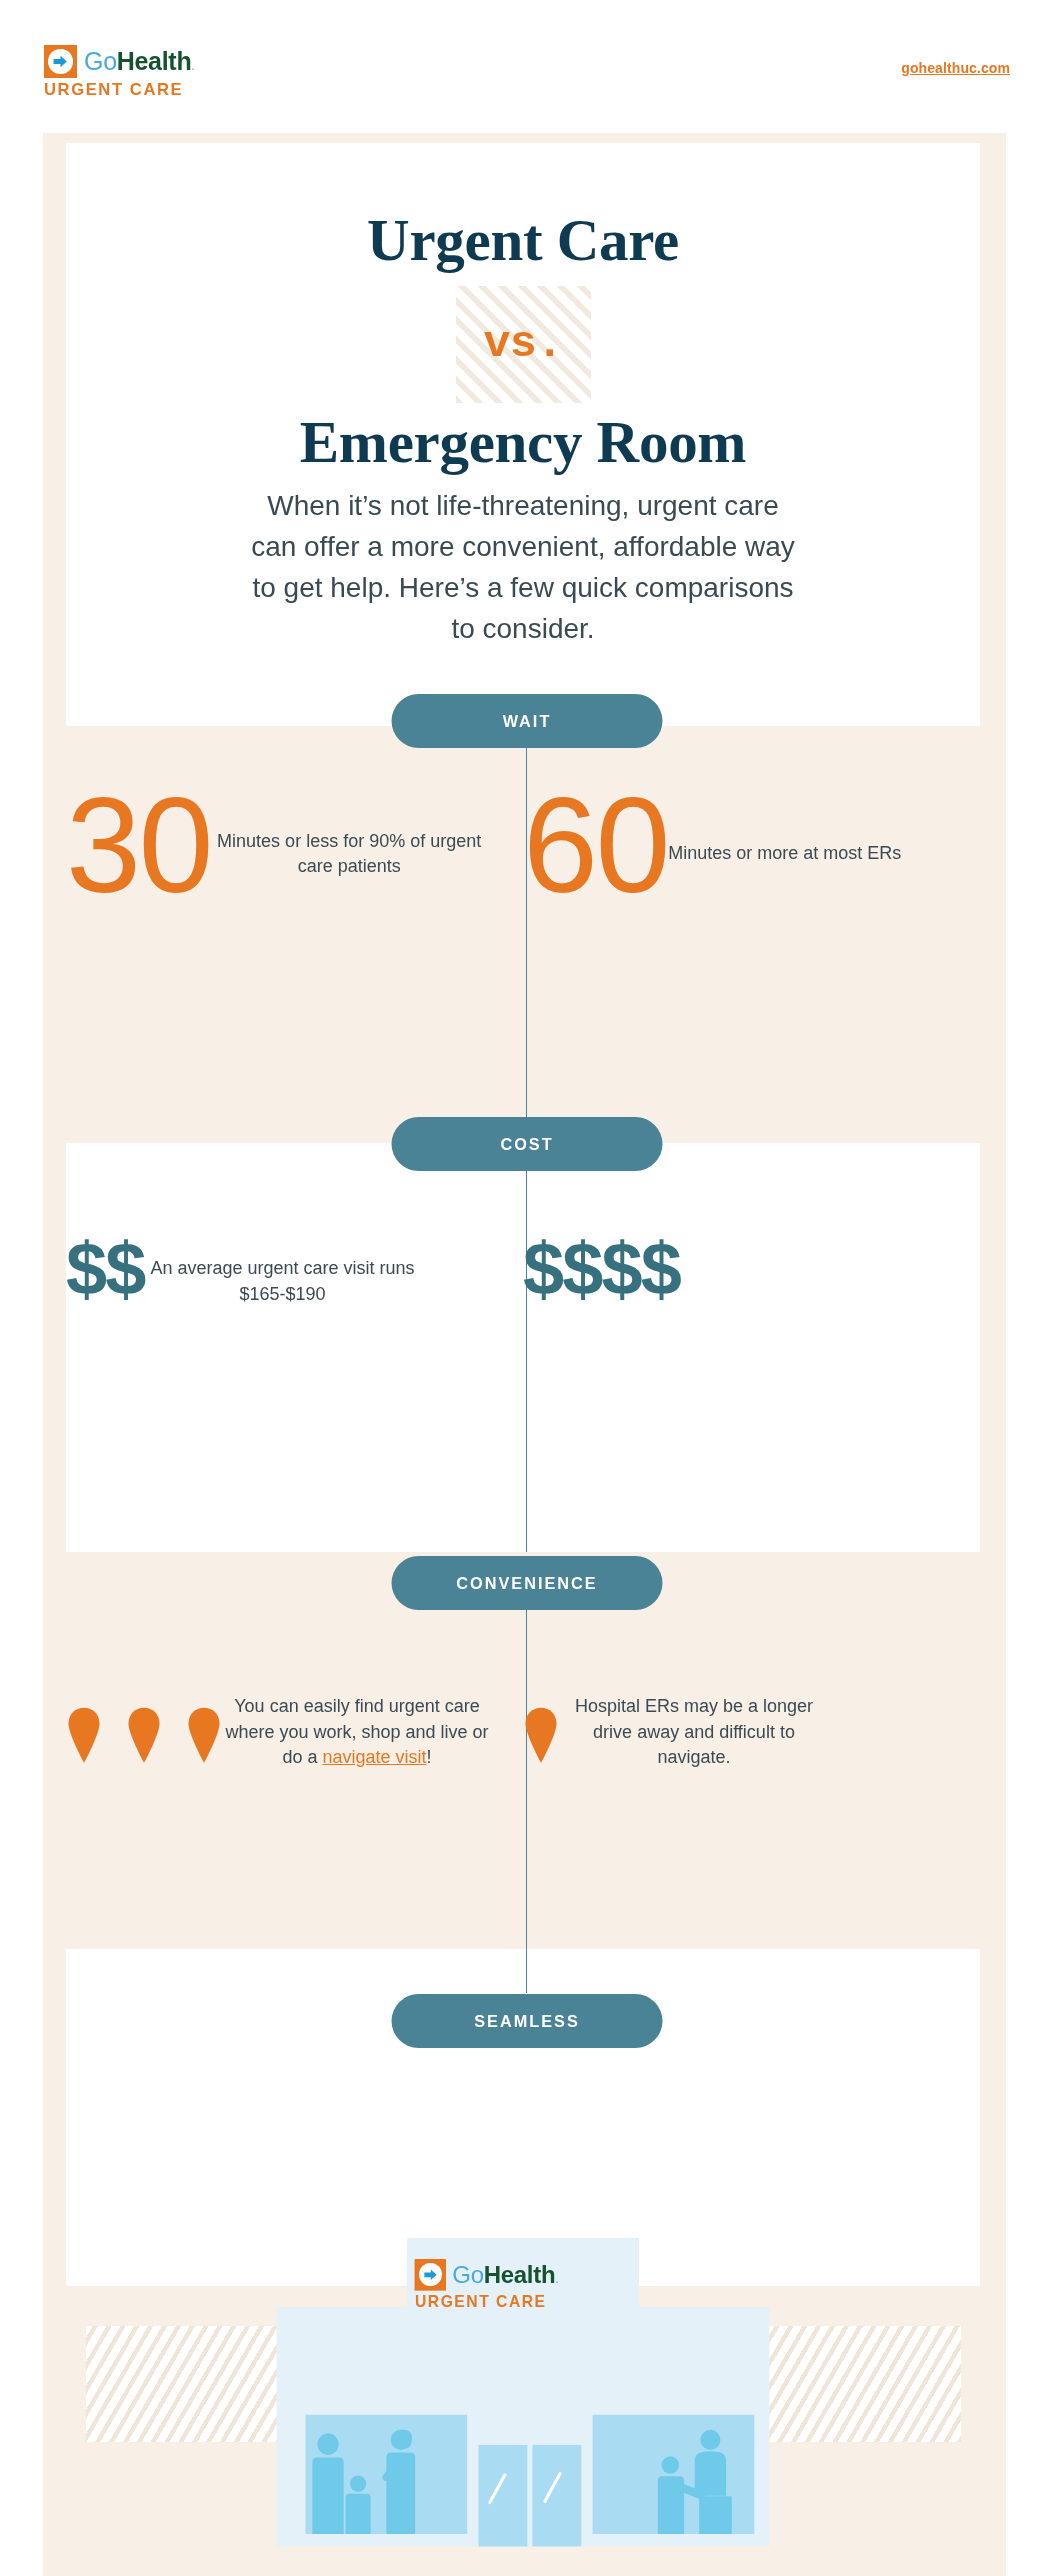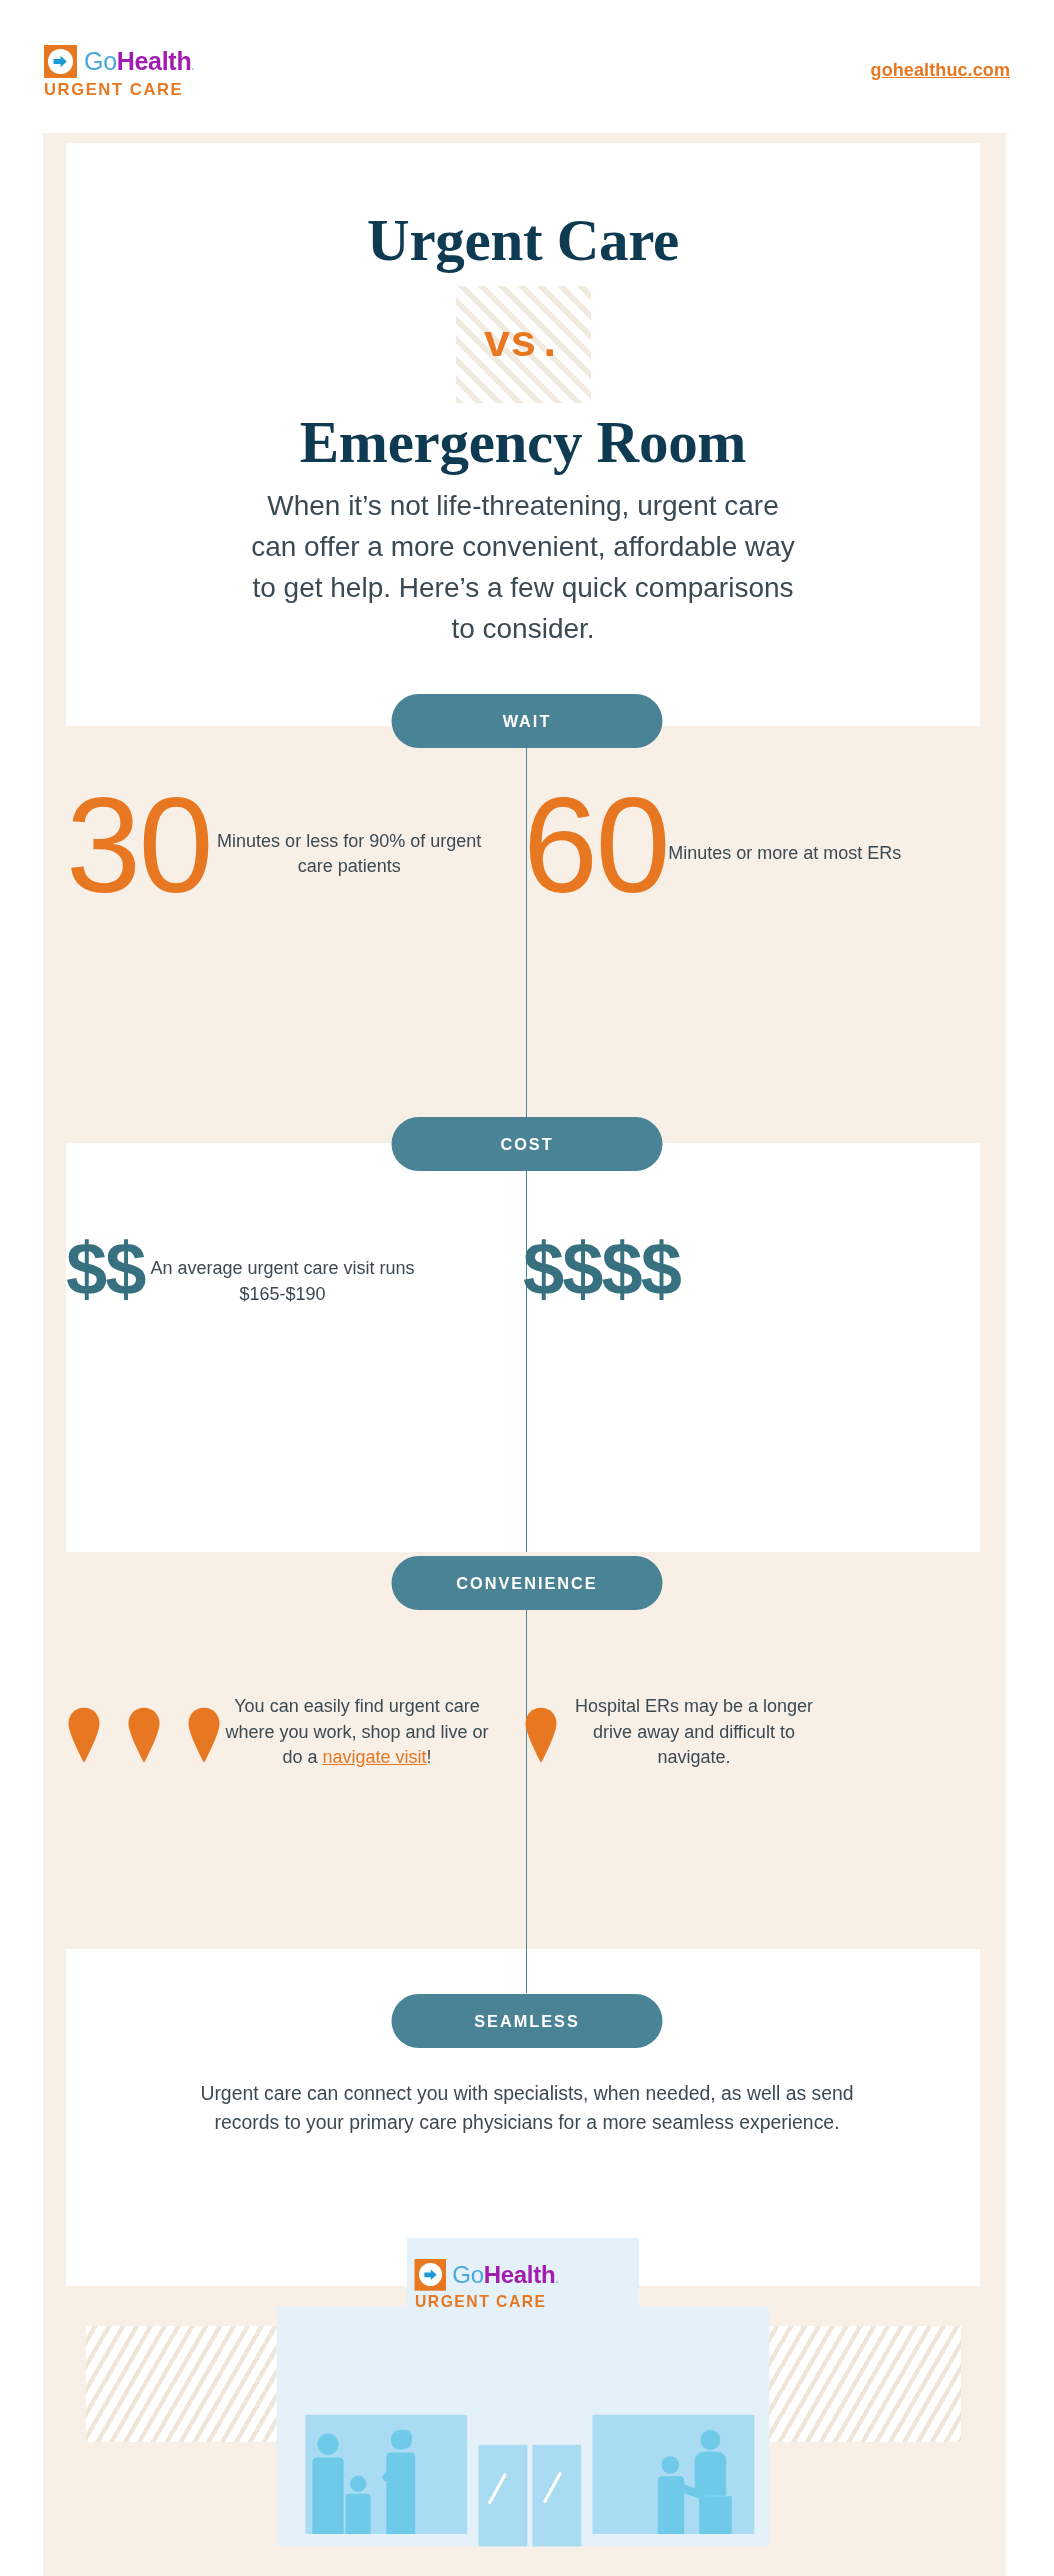--- a/index.html
+++ b/index.html
@@ -46,35 +46,35 @@
   .logo-mark .circ svg { display:block; }
   .logo-word {
     margin-left:7px;
     font-size:25px;
     letter-spacing:-0.3px;
     line-height:1;
     color:#49A9DD;
     white-space:nowrap;
     font-weight:400;
   }
-  .logo-word b { font-weight:700; color:#a21caf; }
+  .logo-word b { font-weight:700; color:#14532d; }
   .logo-word .tm { font-size:12.5px; }
   .logo-sub {
     margin-top:4.4px;
     font-size:16.6px;
     font-weight:700;
     letter-spacing:1.6px;
     color:#E87722;
     line-height:1;
     white-space:nowrap;
   }
   .site-url {
     position:absolute;
     right:44px; top:60px;
-    font-size:18px;
+    font-size:14px;
     font-weight:700;
     color:#E87722;
     letter-spacing:0.1px;
   }
 
   
   .frame {
     position:absolute;
     left:43px; top:133px;
     width:963px; height:2443px;
@@ -364,21 +364,20 @@
           <svg class="pin" viewBox="0 0 58 90">
             <path d="M29 90 C29 90 4 44 4 27 C4 11 15 1 29 1 C43 1 54 11 54 27 C54 44 29 90 29 90 Z" fill="#E87722"></path>
           </svg>
         </div>
       <div class="capt capt-conv">Hospital ERs may be a longer drive away and difficult to navigate.</div>
     </div>
   </div>
 
   <div class="pill" id="pill-seamless">SEAMLESS</div>
 
-  <p class="seamless-p">Urgent care can connect you with specialists, when needed, as well as send records to your primary care physicians for a more seamless experience.</p>
 
   <div class="illus">
 
     <div class="stripe-band" id="band-left"></div>
     <div class="stripe-band" id="band-right"></div>
     <div class="pink-band"></div>
 
     <svg class="bldg" viewBox="0 0 1458 520">
 
       <rect x="544" y="8" width="370" height="110" fill="#E4F1F8"></rect>

